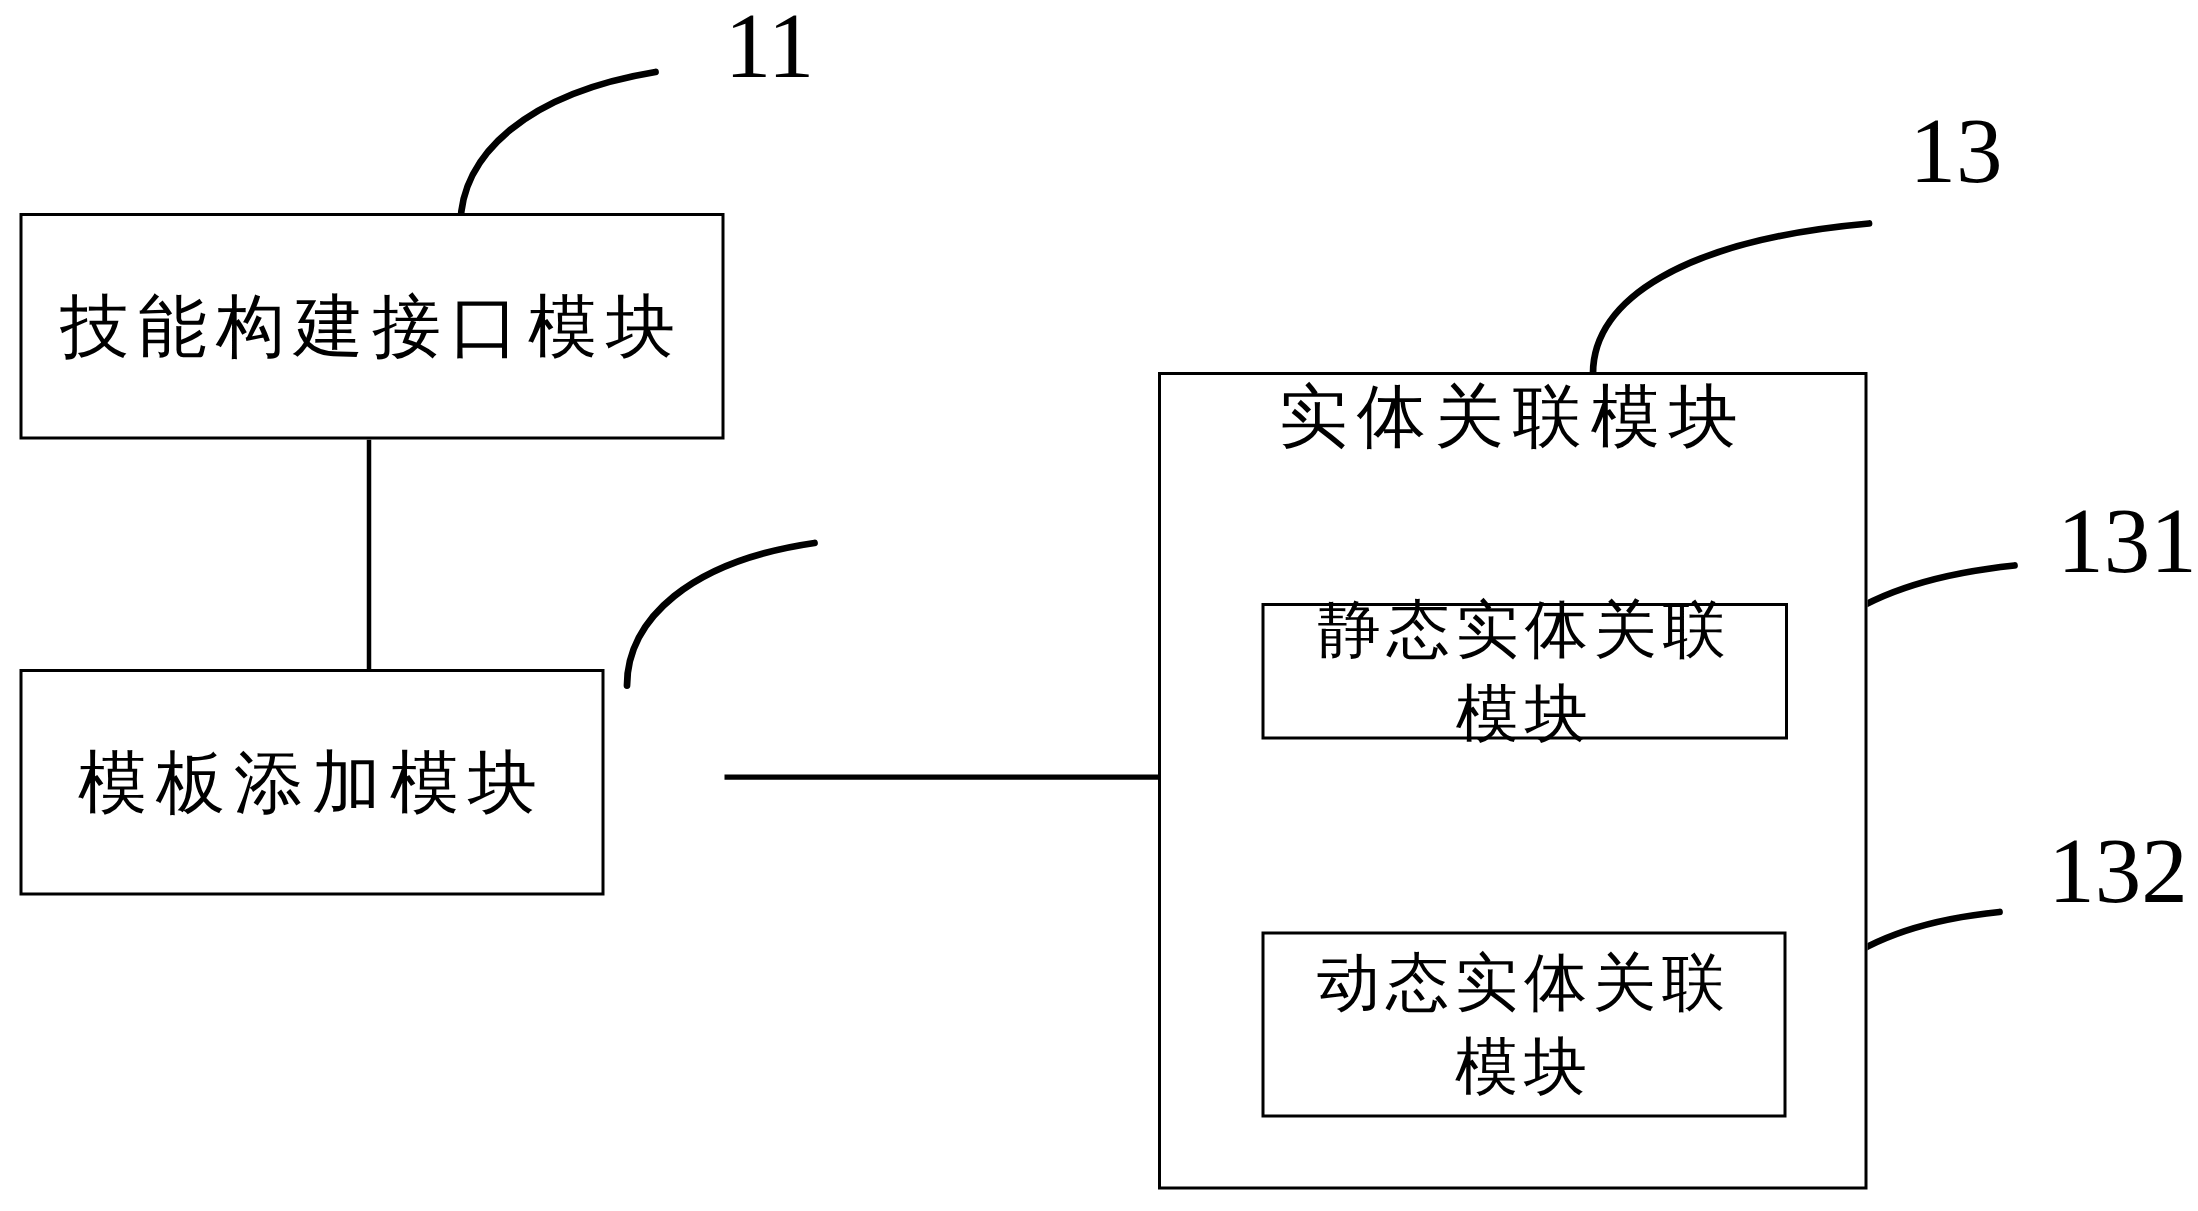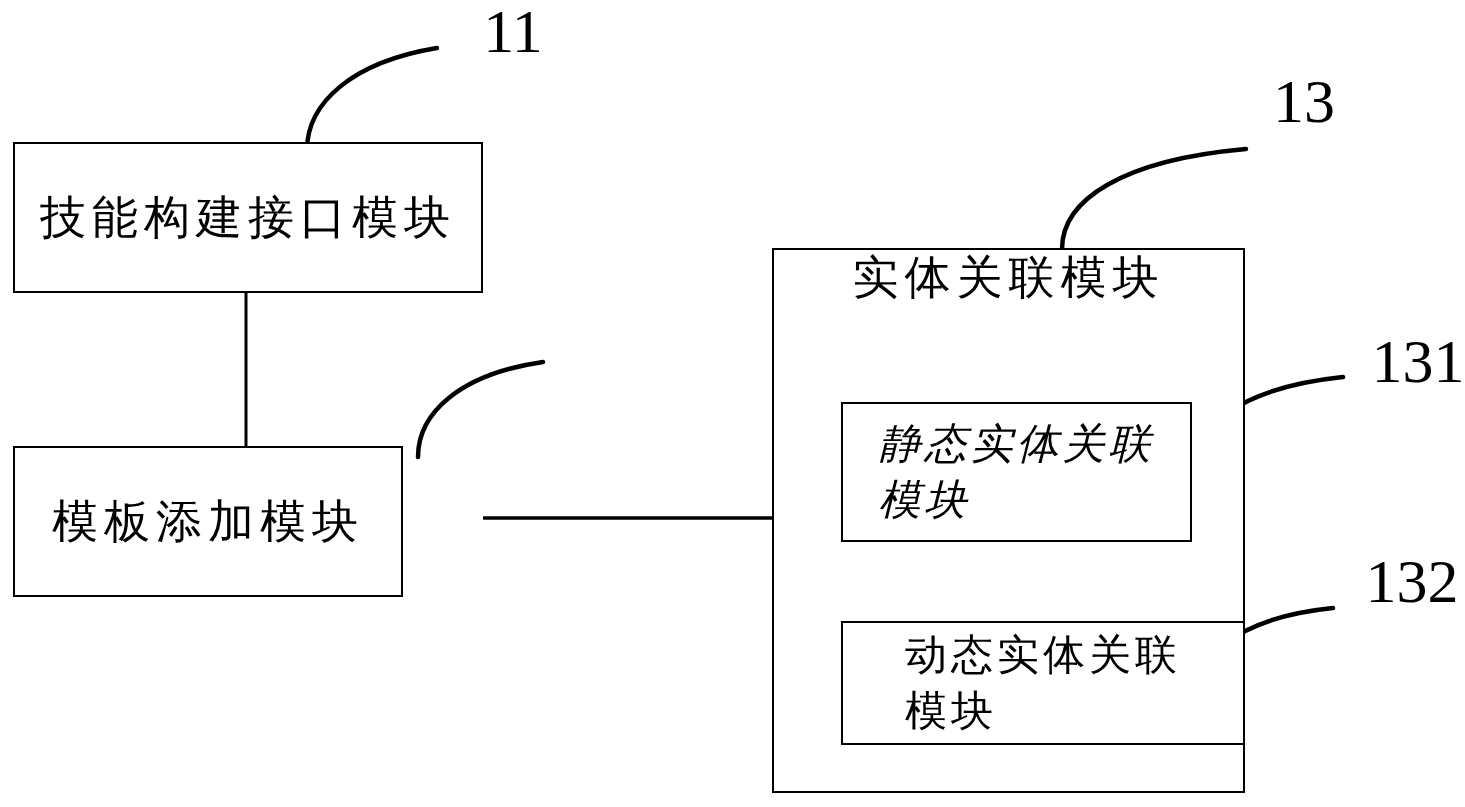--- a/index.html
+++ b/index.html
@@ -25,34 +25,35 @@
     pointer-events: none;
   }
   .module-box {
     position: absolute;
     box-sizing: border-box;
     border: 2px solid #000000;
     background: #ffffff;
     display: flex;
     align-items: center;
     justify-content: center;
+    text-align: center;
   }
   .module-label {
     font-size: 46px;
     letter-spacing: 6px;
     line-height: 1.2;
     white-space: nowrap;
   }
   .box-skill   { left: 13px;  top: 142px; width: 470px; height: 151px; }
   .box-template{ left: 13px;  top: 446px; width: 390px; height: 151px; }
   .box-entity  { left: 772px; top: 248px; width: 473px; height: 545px;
                  align-items: flex-start; justify-content: center; }
   .box-entity .module-label { }
-  .box-static  { left: 841px; top: 402px; width: 351px; height: 140px; font-style: italic; }
-  .box-dynamic { left: 841px; top: 621px; width: 404px; height: 124px; }
+  .box-static  { left: 841px; top: 402px; width: 351px; height: 91px; }
+  .box-dynamic { left: 841px; top: 621px; width: 350px; height: 124px; }
   .inner-label {
     font-size: 42px;
     letter-spacing: 4px;
     line-height: 56px;
   }
   .inner-label span { display: block; }
   .ref-label {
     position: absolute;
     width: 140px;
     text-align: center;

